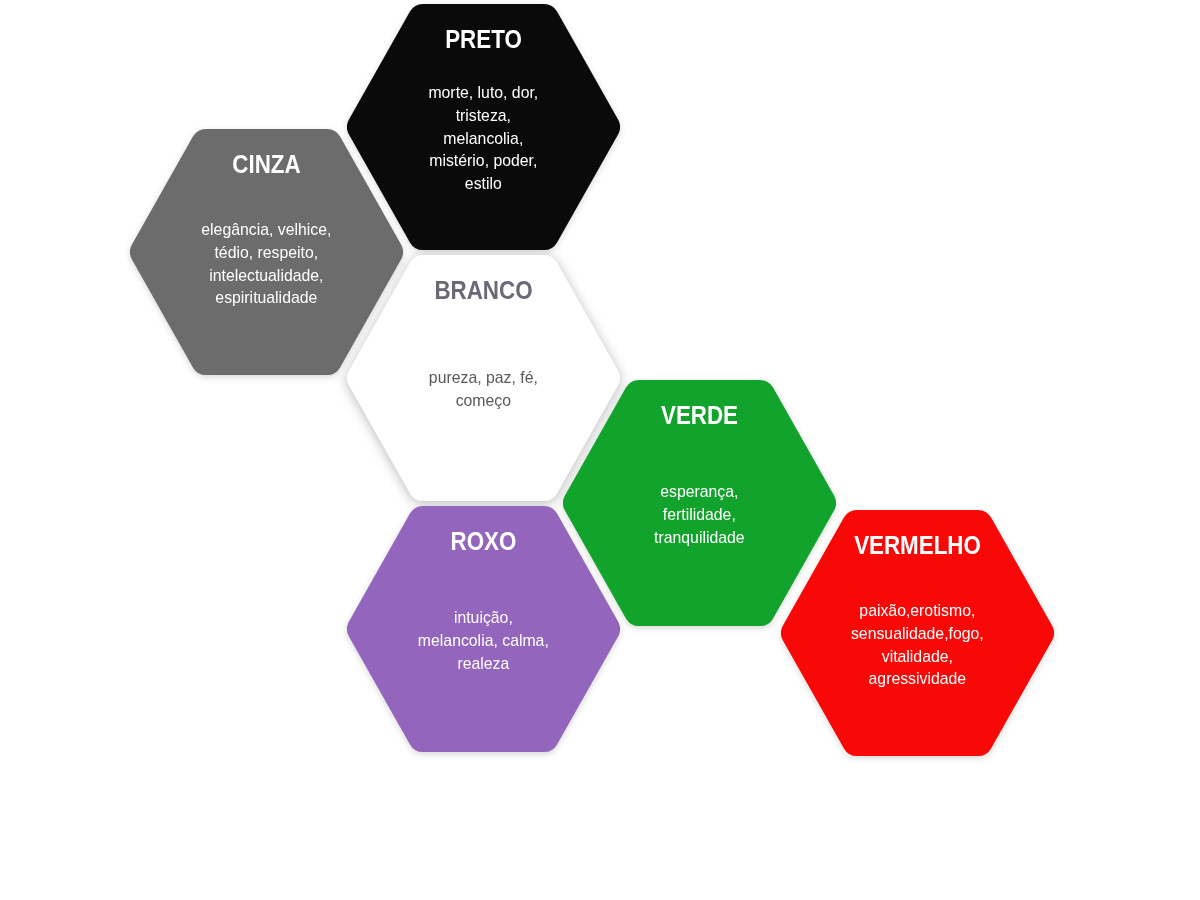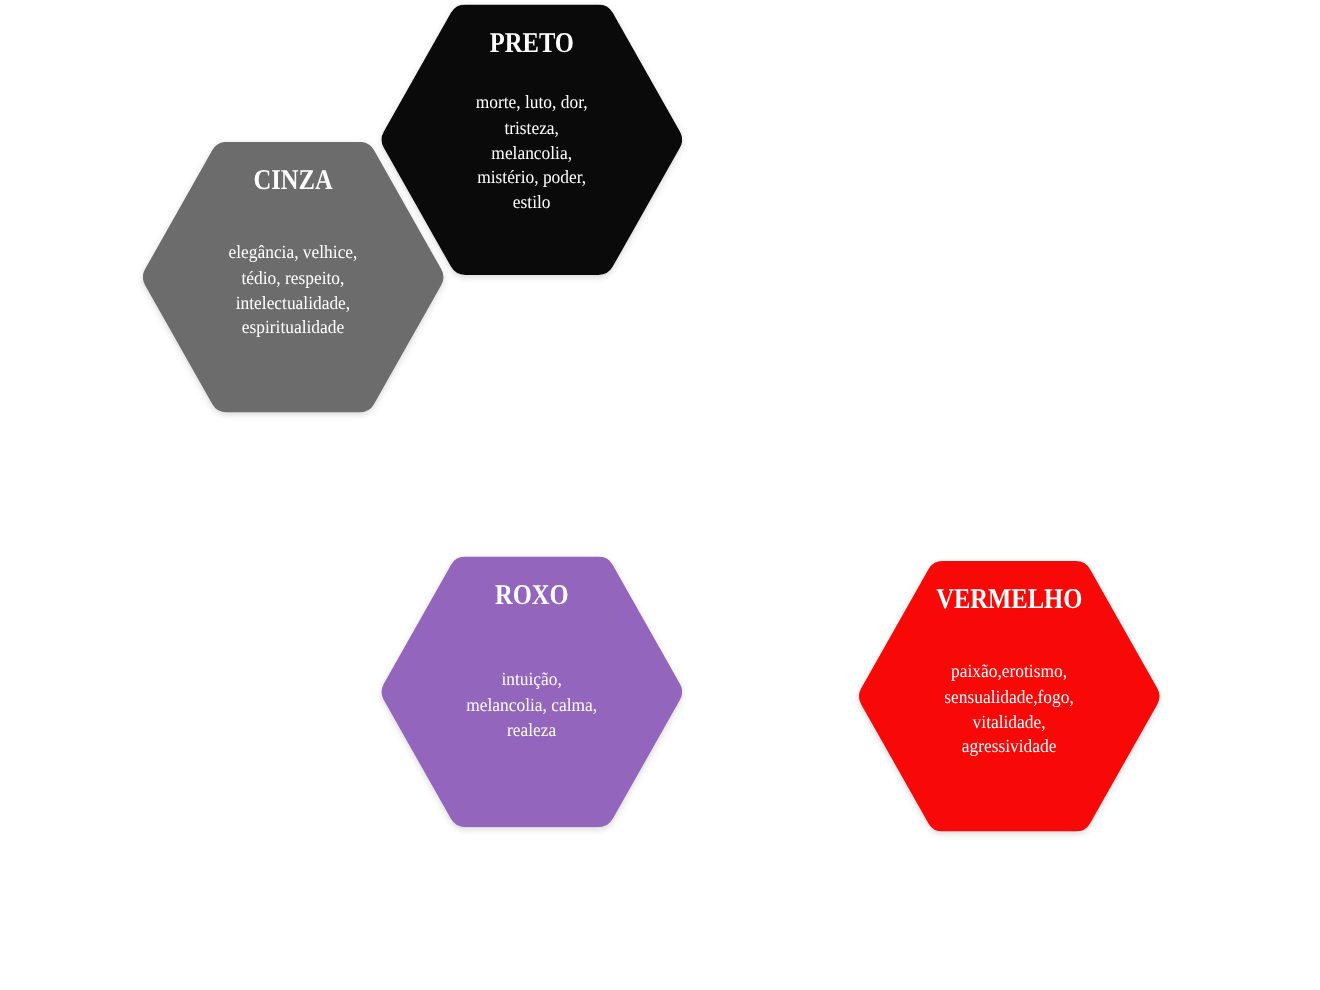--- a/index.html
+++ b/index.html
@@ -7,21 +7,20 @@
     padding: 0;
     background: #ffffff;
     font-family: "Liberation Sans", sans-serif;
   }
   .board {
     position: relative;
     width: 1200px;
     height: 900px;
     overflow: hidden;
     background: #ffffff;
-    font-family: Liberation Serif, serif;
   }
   .hex {
     position: absolute;
     width: 277px;
     height: 246px;
   }
   .hex svg {
     position: absolute;
     left: 0; top: 0;
     width: 100%; height: 100%;
@@ -82,20 +81,37 @@
     <div class="hex hex-cinza">
     <svg viewBox="0 0 277 246" aria-hidden="true">
       <polygon points="78,15 199,15 260,123 199,231 78,231 17,123" stroke-width="30" stroke-linejoin="round" fill="#6c6c6c" stroke="#6c6c6c"></polygon>
     </svg>
     <div class="hex-title" style="color: rgb(255, 255, 255);">CINZA</div>
     <div class="hex-text" style="color: rgb(255, 255, 255);">elegância, velhice,
 tédio, respeito,
 intelectualidade,
 espiritualidade</div>
   </div>
+    <div class="hex hex-branco hex-white">
+    <svg viewBox="0 0 277 246" aria-hidden="true">
+      <polygon points="78,15 199,15 260,123 199,231 78,231 17,123" stroke-width="30" stroke-linejoin="round" fill="#ffffff" stroke="#ffffff"></polygon>
+    </svg>
+    <div class="hex-title" style="color: rgb(107, 104, 120);">BRANCO</div>
+    <div class="hex-text" style="color: rgb(88, 89, 91);">pureza, paz, fé,
+começo</div>
+  </div>
+    <div class="hex hex-verde">
+    <svg viewBox="0 0 277 246" aria-hidden="true">
+      <polygon points="78,15 199,15 260,123 199,231 78,231 17,123" stroke-width="30" stroke-linejoin="round" fill="#12a32c" stroke="#12a32c"></polygon>
+    </svg>
+    <div class="hex-title" style="color: rgb(255, 255, 255);">VERDE</div>
+    <div class="hex-text" style="color: rgb(255, 255, 255);">esperança,
+fertilidade,
+tranquilidade</div>
+  </div>
     <div class="hex hex-roxo">
     <svg viewBox="0 0 277 246" aria-hidden="true">
       <polygon points="78,15 199,15 260,123 199,231 78,231 17,123" stroke-width="30" stroke-linejoin="round" fill="#9465bd" stroke="#9465bd"></polygon>
     </svg>
     <div class="hex-title" style="color: rgb(255, 255, 255);">ROXO</div>
     <div class="hex-text" style="color: rgb(255, 255, 255);">intuição,
 melancolia, calma,
 realeza</div>
   </div>
     <div class="hex hex-vermelho">

